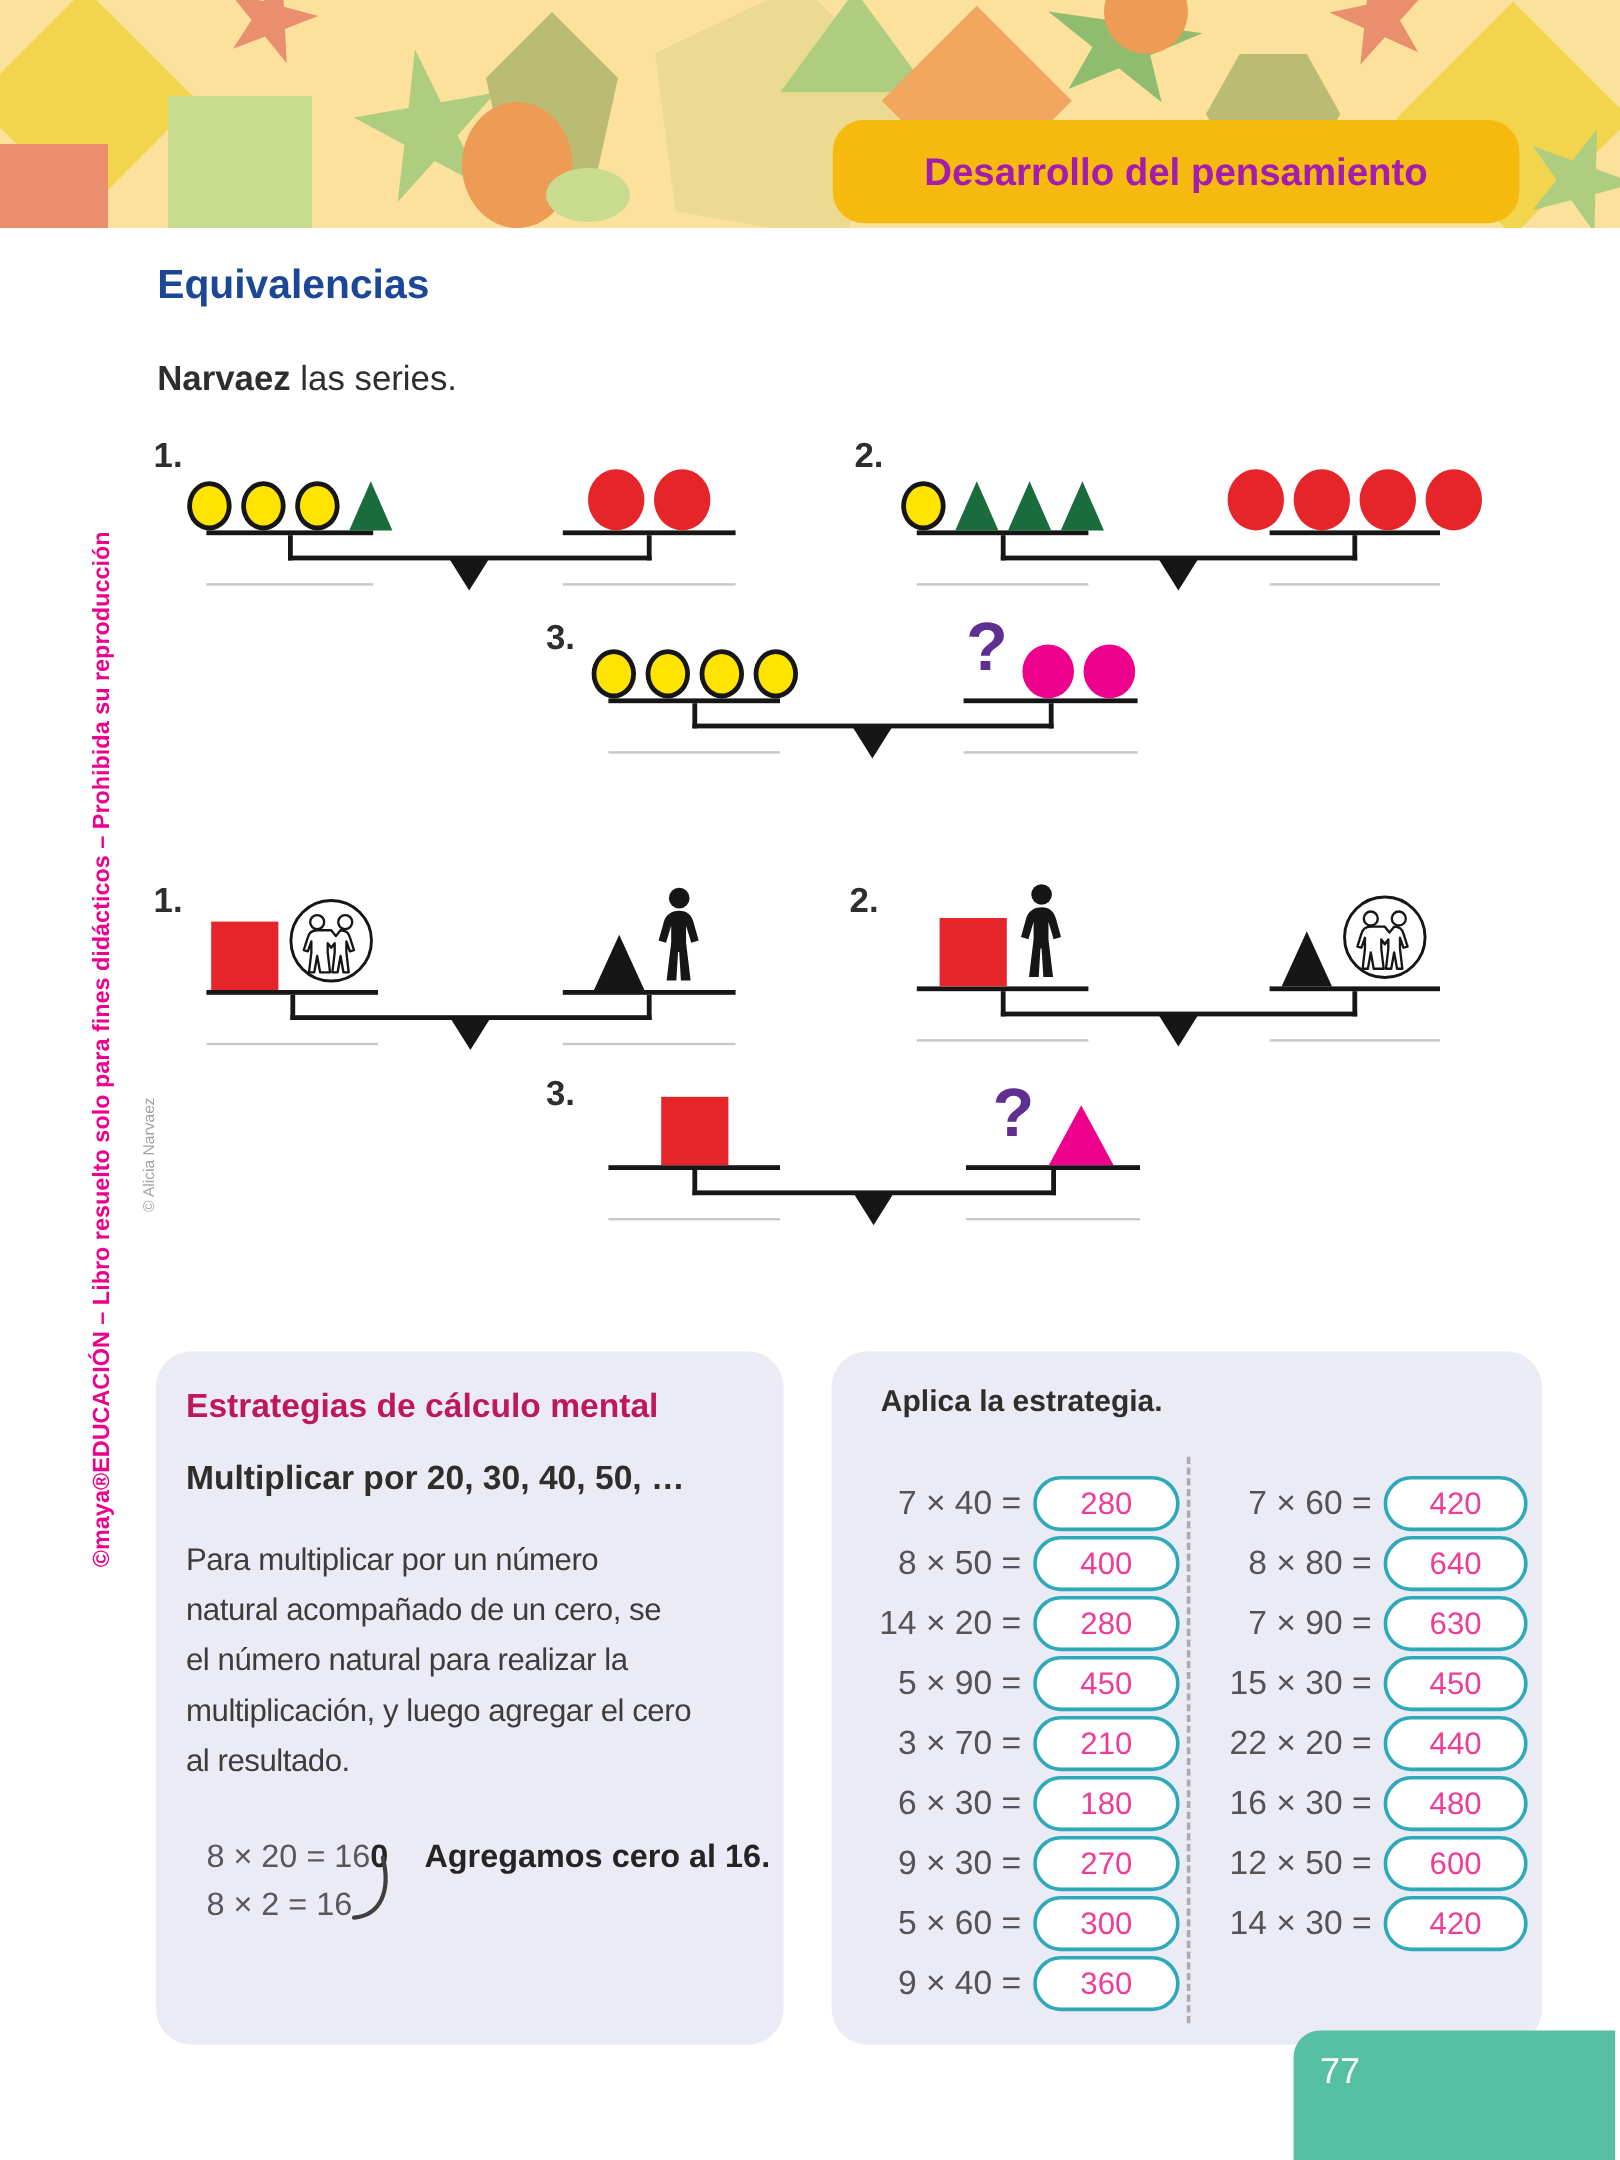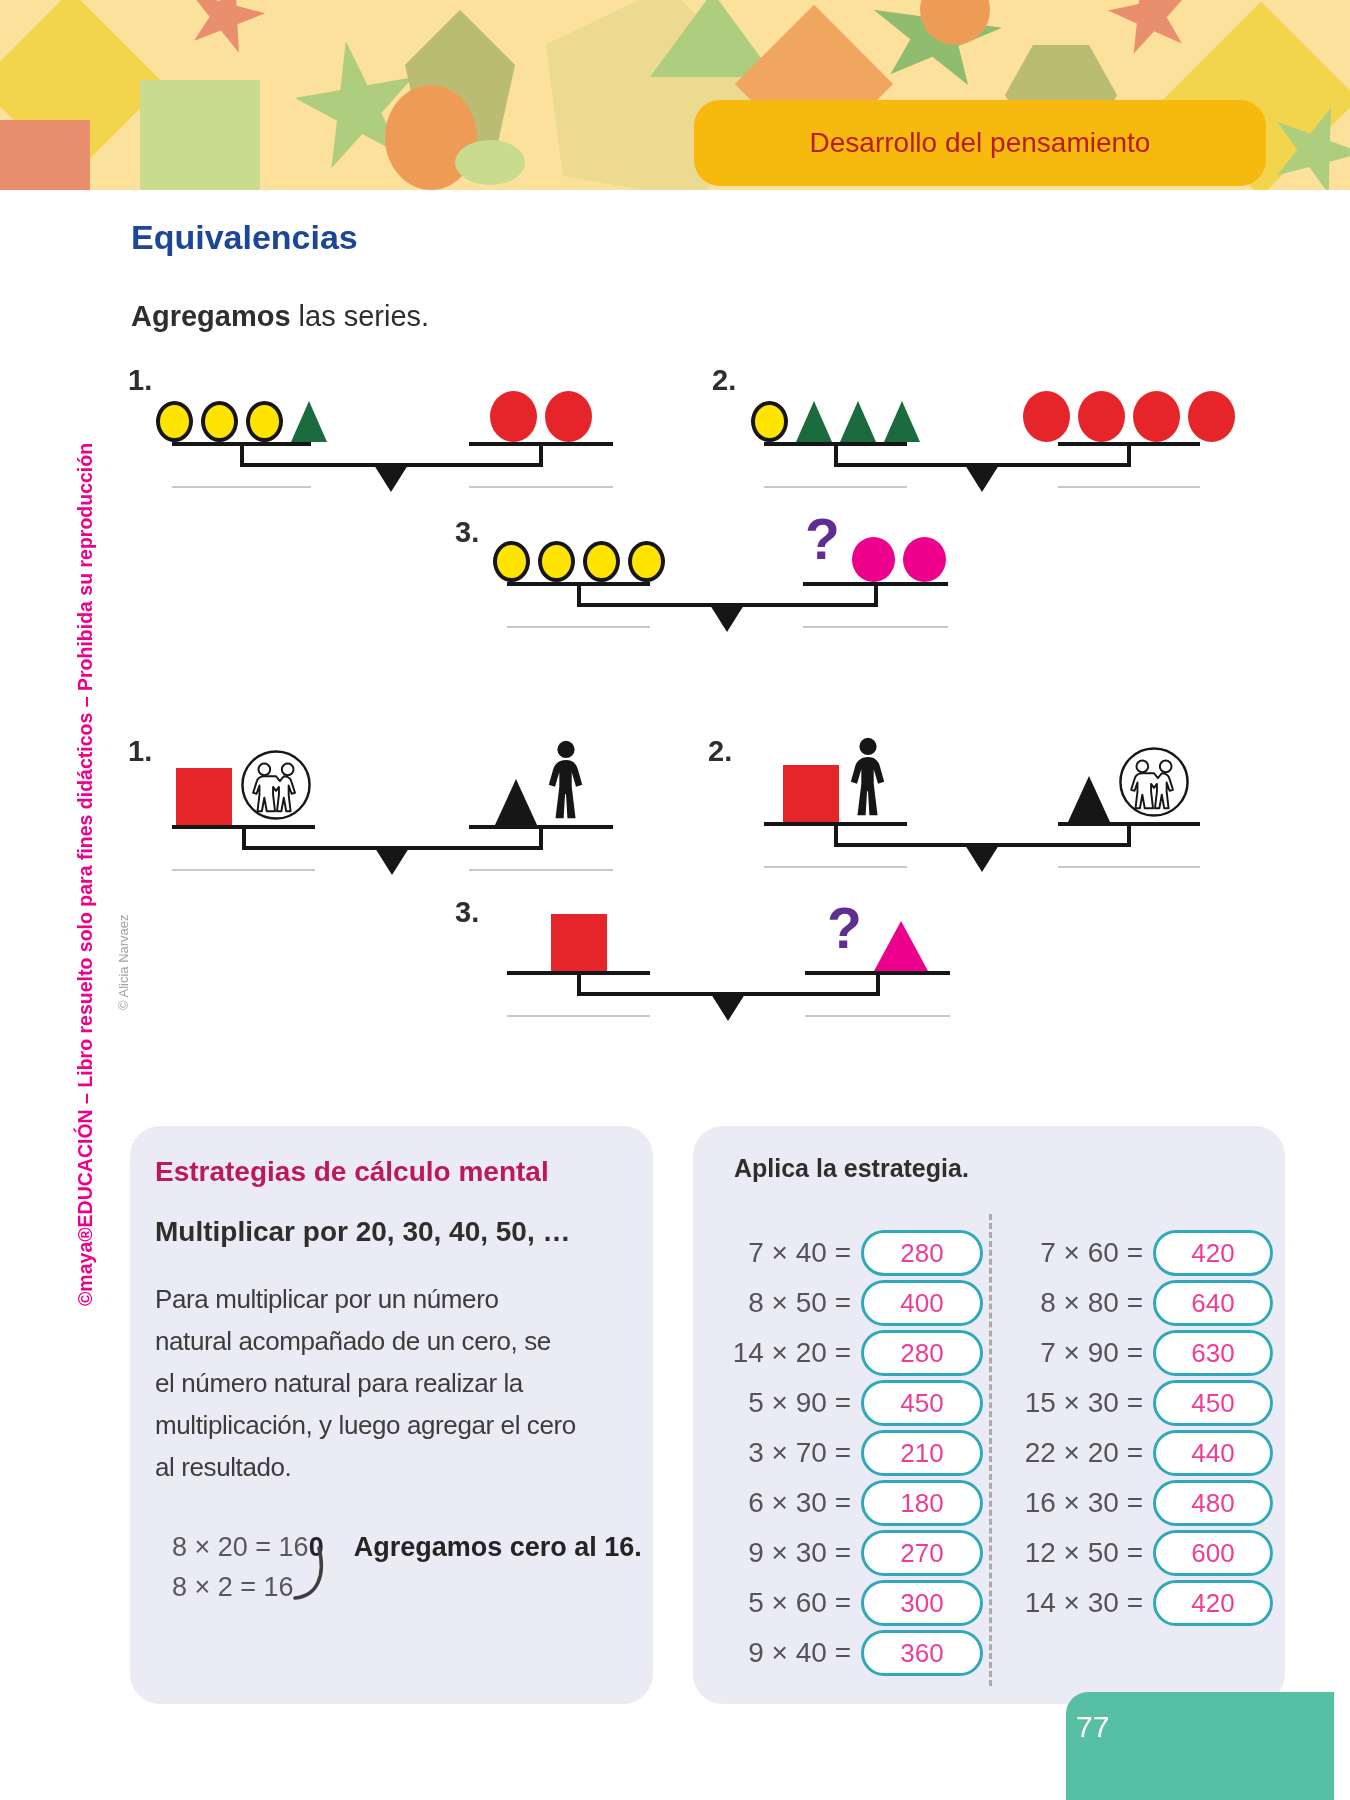--- a/index.html
+++ b/index.html
@@ -9,21 +9,21 @@
   .band{position:absolute;left:0;top:0;width:1350px;height:190px;background:#FBE19B;overflow:hidden;}
   .decor{position:absolute;}
   .decor.circle,.decor.ellipse{border-radius:50%;}
   .decor.star5{clip-path:polygon(50% 0%,61% 35%,98% 35%,68% 57%,79% 91%,50% 70%,21% 91%,32% 57%,2% 35%,39% 35%);}
   .decor.star8{clip-path:polygon(50% 0,59% 29,85% 15,71% 41,100% 50,71% 59,85% 85,59% 71,50% 100,41% 71,15% 85,29% 59,0 50,29% 41,15% 15,41% 29);}
   .decor.pentagon{clip-path:polygon(50% 0%,100% 38%,82% 100%,18% 100%,0% 38%);}
   .decor.hexagon{clip-path:polygon(25% 0,75% 0,100% 50%,75% 100%,25% 100%,0 50%);}
   .decor.triangle{clip-path:polygon(50% 0,100% 100%,0 100%);}
   .banner{position:absolute;left:694px;top:100px;width:572px;height:86px;background:#F6B90E;
           border-radius:26px;display:flex;align-items:center;justify-content:center;}
-  .banner span{font-weight:normal;font-size:28px;color:#b91c1c;}
+  .banner span{font-weight:bold;font-size:32px;color:#a21caf;}
   
   .title{position:absolute;left:131px;top:218px;margin:0;font-size:34px;font-weight:bold;color:#1C4796;}
   .instruction{position:absolute;left:131px;top:300px;margin:0;font-size:29px;color:#2E2E2D;}
   .instruction b{font-weight:bold;}
   
   .bal-label{position:absolute;font-size:29px;font-weight:bold;color:#2E2E2D;line-height:1;}
   .pan-line{position:absolute;height:4px;background:#161616;}
   .ans-line{position:absolute;height:2px;background:#C8C8C8;}
   .shapes-row{position:absolute;display:flex;align-items:flex-end;justify-content:center;gap:8px;}
   .bracket{position:absolute;border:4px solid #161616;border-top:none;box-sizing:border-box;}
@@ -62,22 +62,22 @@
   .mrow{display:flex;align-items:center;height:50px;}
   .expr{text-align:right;font-size:28px;color:#545456;white-space:nowrap;}
   .col-0 .expr{width:150px;}
   .col-1 .expr{width:140px;text-align:right;}
   .pill{margin-left:10px;height:46px;border:3px solid #2FA9BA;border-radius:26px;background:#ffffff;
         display:flex;align-items:center;justify-content:center;font-size:26px;color:#EE3D96;box-sizing:border-box;}
   .col-0 .pill{width:122px;}
   .col-1 .pill{width:120px;}
   .divider{position:absolute;left:296px;top:88px;height:472px;width:0;border-left:3px dashed #ABABAB;}
   
-  .tab{position:absolute;right:16px;bottom:0;width:268px;height:108px;background:#57BFA2;border-radius:22px 0 0 0;
-       color:#ffffff;font-size:30px;box-sizing:border-box;padding:18px 0 0 10px;}
+  .tab{position:absolute;right:4px;bottom:0;width:268px;height:108px;background:#57BFA2;border-radius:22px 0 0 0;
+       color:#ffffff;font-size:30px;box-sizing:border-box;padding:18px 0 0 22px;}
 </style>
 </head>
 <body>
 
 <div class="page">
 
   <div class="band" id="band">
       <div class="decor " style="left: 5px; top: 18px; width: 132px; height: 132px; background: rgb(243, 212, 77); transform: rotate(45deg);"></div>
       <div class="decor star8" style="left: -30px; top: 120px; width: 120px; height: 150px; background: rgb(233, 143, 109);"></div>
       <div class="decor star8" style="left: 140px; top: 80px; width: 120px; height: 120px; background: rgb(200, 219, 142);"></div>
@@ -97,21 +97,21 @@
       <div class="decor ellipse" style="left: 455px; top: 140px; width: 70px; height: 45px; background: rgb(200, 219, 142);"></div>
     </div>
 
   <div class="banner">
     <span>Desarrollo del pensamiento</span>
   </div>
 
   <h1 class="title">Equivalencias</h1>
 
   <p class="instruction">
-    <b>Agregamos</b><span> las series.</span>
+    <b>Narvaez</b><span> las series.</span>
   </p>
 
   <div id="balances">
       <div class="bal-label" style="left: 128px; top: 366px;">1.</div>
       <div class="pan-line" style="left: 172px; top: 442px; width: 139px;"></div>
       <div class="ans-line" style="left: 172px; top: 486px; width: 139px;"></div>
       <div class="shapes-row" style="left: 137px; top: 342px; width: 209px; height: 100px;">
         <div class="shp yellow-circle"></div>
         <div class="shp yellow-circle"></div>
         <div class="shp yellow-circle"></div>

